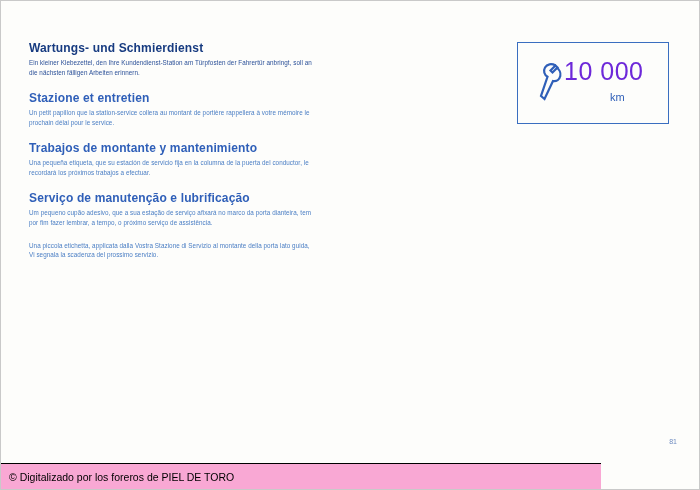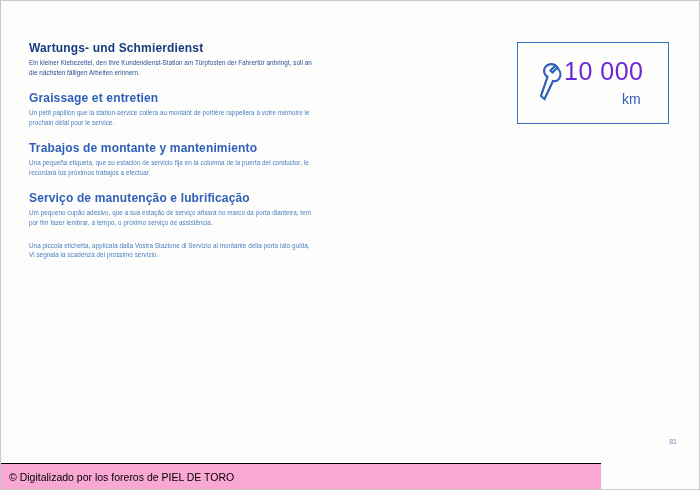--- a/index.html
+++ b/index.html
@@ -81,23 +81,23 @@
     position: absolute;
     left: 46px;
     top: 14px;
     font-size: 25px;
     color: #6d28d9;
     letter-spacing: 0.5px;
     font-family: "Liberation Sans", sans-serif;
   }
   .km-unit {
     position: absolute;
-    left: 68px;
+    left: 56px;
     top: 48px;
-    font-size: 14px;
+    font-size: 11px;
     color: #2f5fb8;
     padding-left: 36px;
   }
 
   
   .page-number {
     position: absolute;
     right: 22px;
     bottom: 44px;
     font-size: 7px;
@@ -133,21 +133,21 @@
 
     <div class="section">
       <div class="sec-title first">Wartungs- und Schmierdienst</div>
       <div class="sec-body first">
         <div>Ein kleiner Klebezettel, den Ihre Kundendienst-Station am Türpfosten der Fahrertür anbringt, soll an</div>
         <div>die nächsten fälligen Arbeiten erinnern.</div>
       </div>
     </div>
 
     <div class="section">
-      <div class="sec-title">Graissage et entretien</div>
+      <div class="sec-title">Stazione et entretien</div>
       <div class="sec-body">
         <div>Un petit papillon que la station-service collera au montant de portière rappellera à votre mémoire le</div>
         <div>prochain délai pour le service.</div>
       </div>
     </div>
 
     <div class="section">
       <div class="sec-title">Trabajos de montante y mantenimiento</div>
       <div class="sec-body">
         <div>Una pequeña etiqueta, que su estación de servicio fija en la columna de la puerta del conductor, le</div>

